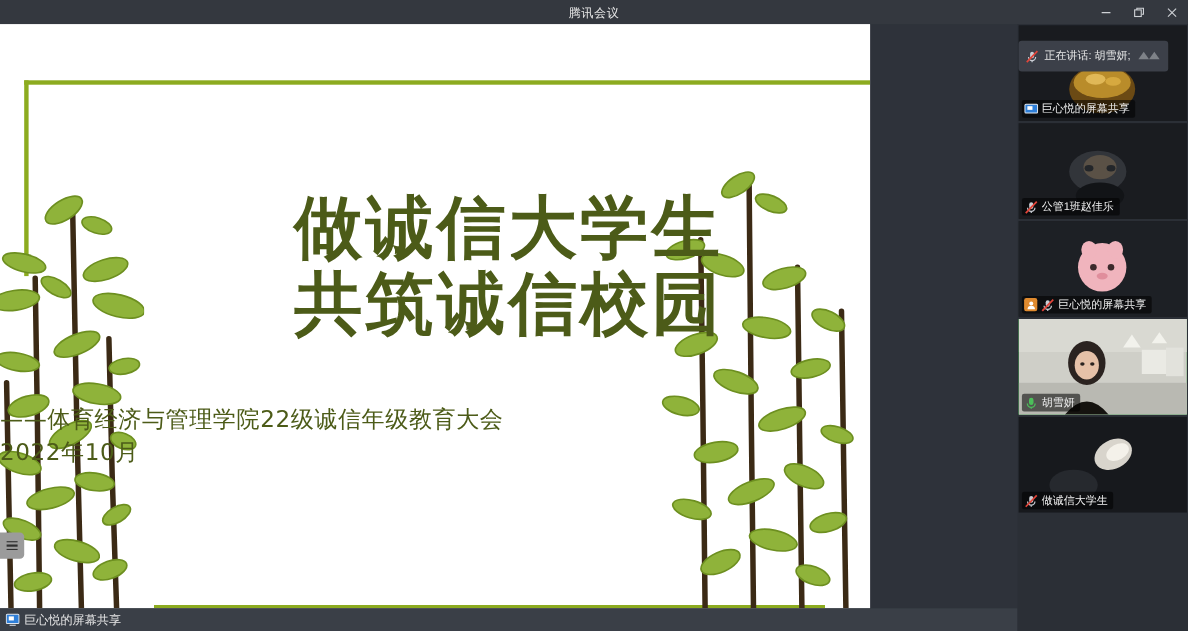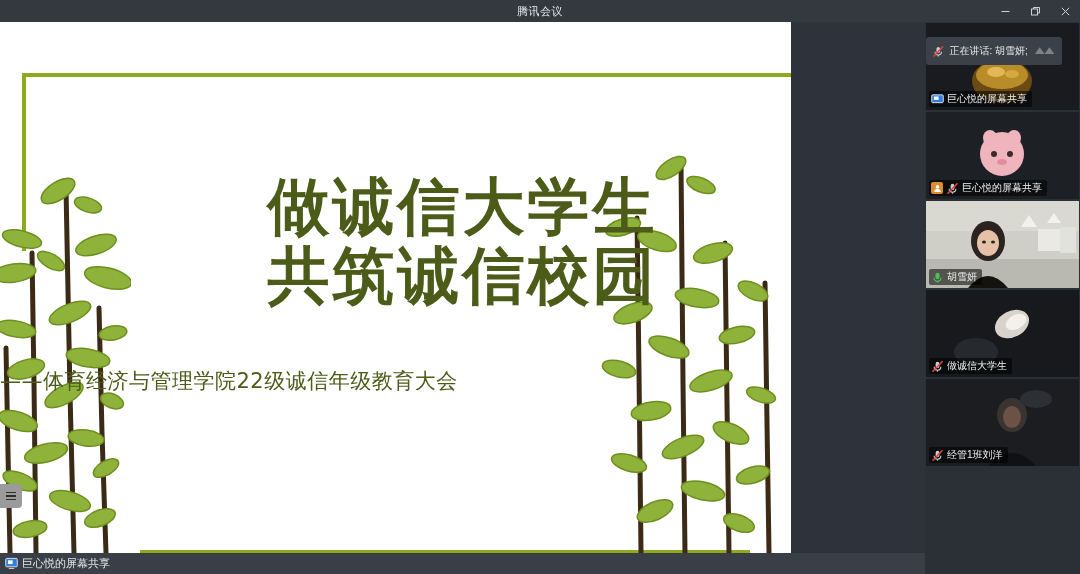--- a/index.html
+++ b/index.html
@@ -224,20 +224,21 @@
           </g>
         </svg>
       </div>
 
       <div class="slide-title">
         <div>做诚信大学生</div>
         <div>共筑诚信校园</div>
       </div>
       <div class="slide-subtitle">
         <div>——体育经济与管理学院22级诚信年级教育大会</div>
+        <div>2022年10月</div>
       </div>
 
       <div class="side-handle">
         <span class="bars">
             <i></i>
             <i></i>
             <i></i>
           </span>
       </div>
 
@@ -268,20 +269,39 @@
       </svg>
       <div class="nameplate">
         <svg class="mic" viewBox="0 0 14 14">
           <rect x="0.8" y="2" width="12.4" height="8.4" rx="1" fill="#2f7fd8" stroke="#e3e9f0" stroke-width="1"></rect>
           <rect x="3.2" y="3.8" width="5" height="3.6" fill="#ffffff"></rect>
         </svg>
         <span class="nm">巨心悦的屏幕共享</span>
       </div>
     </div>
 
+    <div class="tile">
+      <svg class="video" viewBox="0 0 153 87" preserveAspectRatio="none">
+        <rect width="153" height="87" fill="#1a1c20"></rect>
+        <ellipse cx="72" cy="44" rx="26" ry="19" fill="#32353a"></ellipse>
+        <ellipse cx="74" cy="40" rx="15" ry="11" fill="#5a5146"></ellipse>
+        <ellipse cx="64" cy="41" rx="4" ry="3" fill="#23262a"></ellipse>
+        <ellipse cx="84" cy="41" rx="4" ry="3" fill="#23262a"></ellipse>
+        <ellipse cx="74" cy="66" rx="22" ry="12" fill="#121417"></ellipse>
+      </svg>
+      <div class="nameplate">
+        <svg class="mic" viewBox="0 0 14 14">
+          <rect x="5" y="2" width="4" height="6.6" rx="2" fill="#c9cdd4"></rect>
+          <path d="M3.4 7.4a3.6 3.6 0 0 0 7.2 0" fill="none" stroke="#c9cdd4" stroke-width="1.2"></path>
+          <line x1="7" y1="11" x2="7" y2="12.6" stroke="#c9cdd4" stroke-width="1.2"></line>
+          <line x1="1.6" y1="12.6" x2="12.4" y2="1.4" stroke="#e2453a" stroke-width="1.7"></line>
+        </svg>
+        <span class="nm">公管1班赵佳乐</span>
+      </div>
+    </div>
 
     <div class="tile">
       <svg class="video" viewBox="0 0 153 87" preserveAspectRatio="none">
         <rect width="153" height="87" fill="#1d2025"></rect>
         <circle cx="76" cy="42" r="22" fill="#f0b4bd"></circle>
         <ellipse cx="64" cy="26" rx="7" ry="8" fill="#f0b4bd"></ellipse>
         <ellipse cx="88" cy="26" rx="7" ry="8" fill="#f0b4bd"></ellipse>
         <circle cx="68" cy="42" r="3" fill="#3c2a2c"></circle>
         <circle cx="84" cy="42" r="3" fill="#3c2a2c"></circle>
         <ellipse cx="76" cy="50" rx="5" ry="3" fill="#e08e9c"></ellipse>
@@ -339,38 +359,20 @@
         <svg class="mic" viewBox="0 0 14 14">
           <rect x="5" y="2" width="4" height="6.6" rx="2" fill="#c9cdd4"></rect>
           <path d="M3.4 7.4a3.6 3.6 0 0 0 7.2 0" fill="none" stroke="#c9cdd4" stroke-width="1.2"></path>
           <line x1="7" y1="11" x2="7" y2="12.6" stroke="#c9cdd4" stroke-width="1.2"></line>
           <line x1="1.6" y1="12.6" x2="12.4" y2="1.4" stroke="#e2453a" stroke-width="1.7"></line>
         </svg>
         <span class="nm">做诚信大学生</span>
       </div>
     </div>
 
-    <div class="tile">
-      <svg class="video" viewBox="0 0 153 87" preserveAspectRatio="none">
-        <rect width="153" height="87" fill="#1b1d21"></rect>
-        <ellipse cx="86" cy="36" rx="15" ry="17" fill="#3a3430"></ellipse>
-        <ellipse cx="86" cy="38" rx="9" ry="11" fill="#6b5146"></ellipse>
-        <path d="M62 87 q24 -26 48 0 z" fill="#0f1113"></path>
-        <ellipse cx="110" cy="20" rx="16" ry="9" fill="#2c2f34"></ellipse>
-      </svg>
-      <div class="nameplate">
-        <svg class="mic" viewBox="0 0 14 14">
-          <rect x="5" y="2" width="4" height="6.6" rx="2" fill="#c9cdd4"></rect>
-          <path d="M3.4 7.4a3.6 3.6 0 0 0 7.2 0" fill="none" stroke="#c9cdd4" stroke-width="1.2"></path>
-          <line x1="7" y1="11" x2="7" y2="12.6" stroke="#c9cdd4" stroke-width="1.2"></line>
-          <line x1="1.6" y1="12.6" x2="12.4" y2="1.4" stroke="#e2453a" stroke-width="1.7"></line>
-        </svg>
-        <span class="nm">经管1班刘洋</span>
-      </div>
-    </div>
 
     <div class="toast">
       <svg width="13" height="13" viewBox="0 0 14 14">
         <rect x="5" y="2" width="4" height="6.6" rx="2" fill="#c9cdd4"></rect>
         <path d="M3.4 7.4a3.6 3.6 0 0 0 7.2 0" fill="none" stroke="#c9cdd4" stroke-width="1.2"></path>
         <line x1="7" y1="11" x2="7" y2="12.6" stroke="#c9cdd4" stroke-width="1.2"></line>
         <line x1="1.6" y1="12.6" x2="12.4" y2="1.4" stroke="#e2453a" stroke-width="1.7"></line>
       </svg>
       <span class="txt">正在讲话: 胡雪妍;</span>
       <svg class="wave" width="24" height="14" viewBox="0 0 24 14">

